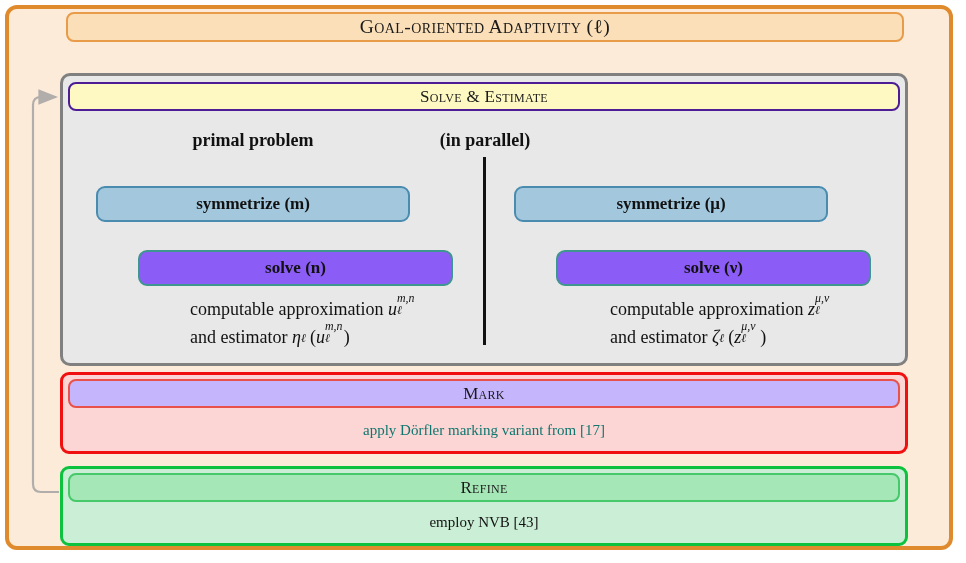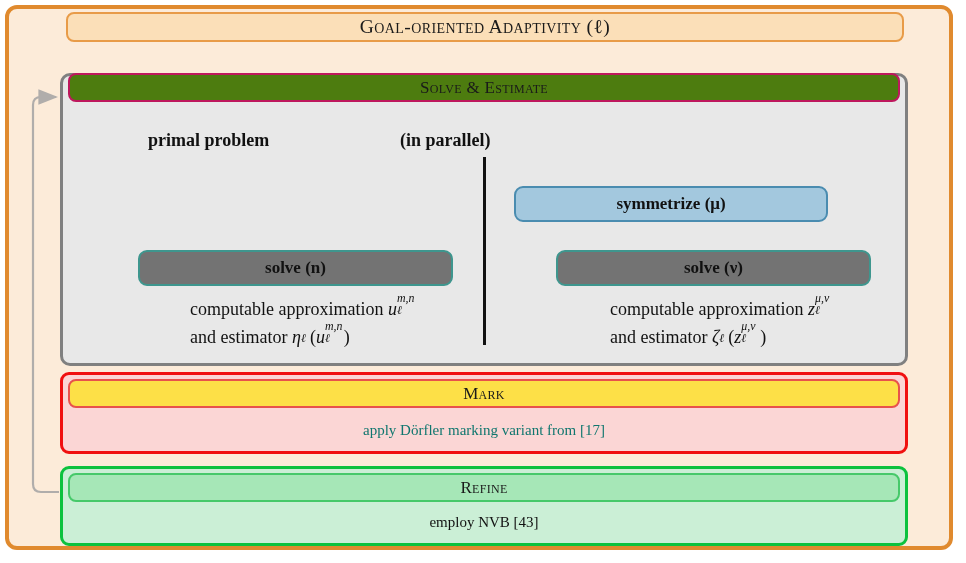--- a/index.html
+++ b/index.html
@@ -62,42 +62,42 @@
 
   
   #solve-estimate-box {
     left: 60px; top: 73px;
     width: 848px; height: 293px;
     background: #E8E8E8;
     border: 3px solid #808080;
     border-radius: 10px;
   }
   #solve-estimate-header {
-    left: 68px; top: 73px;
+    left: 68px; top: 82px;
     width: 832px; height: 29px;
-    background: #4d7c0f;
-    border: 2px solid #be185d;
+    background: #fef9c3;
+    border: 2px solid #4c1d95;
   }
   #solve-estimate-header .hdr-text {
     font-size: 17px;
     color: #1a1a1a;
     letter-spacing: 0.3px;
   }
 
   
   #mark-box {
     left: 60px; top: 372px;
     width: 848px; height: 82px;
     background: #FBD6D5;
     border: 3px solid #F01010;
   }
   #mark-header {
     left: 68px; top: 379px;
     width: 832px; height: 29px;
-    background: #fde047;
+    background: #c4b5fd;
     border: 2px solid #E8524B;
   }
   #mark-header .hdr-text {
     font-size: 17px;
     color: #1a1a1a;
     letter-spacing: 0.3px;
   }
   #mark-body {
     position: absolute;
     left: 68px; top: 412px;
@@ -137,21 +137,21 @@
     font-variant: small-caps;
     font-weight: normal;
   }
 
   
   .col-heading {
     position: absolute;
     font-weight: bold;
     font-size: 18px;
     color: #111;
-    text-align: left;
+    text-align: center;
     white-space: nowrap;
   }
   #heading-primal { left: 148px; top: 130px; width: 210px; }
   #heading-parallel { left: 400px; top: 130px; width: 170px; }
   #heading-dual { left: 600px; top: 130px; width: 210px; }
 
   
   #parallel-divider {
     position: absolute;
     left: 483px; top: 157px;
@@ -169,21 +169,21 @@
     justify-content: center;
     font-weight: bold;
     font-size: 17px;
     color: #111;
   }
   .pill-blue {
     background: #A3C8DE;
     border: 2px solid #4A8CB0;
   }
   .pill-teal {
-    background: #737373;
+    background: #8b5cf6;
     border: 2px solid #3E968E;
   }
   #pill-sym-m  { left: 96px;  top: 186px; width: 314px; height: 36px; }
   #pill-solve-n{ left: 138px; top: 250px; width: 315px; height: 36px; }
   #pill-sym-mu { left: 514px; top: 186px; width: 314px; height: 36px; }
   #pill-solve-nu{left: 556px; top: 250px; width: 315px; height: 36px; }
 
   
   .mathblock {
     position: absolute;
@@ -244,20 +244,21 @@
 
   <div class="panel-header" id="solve-estimate-header">
     <span class="hdr-text sc">Solve &amp; Estimate</span>
   </div>
 
   <div class="col-heading" id="heading-primal">primal problem</div>
   <div class="col-heading" id="heading-parallel">(in parallel)</div>
 
   <div id="parallel-divider"></div>
 
+  <div class="pill pill-blue" id="pill-sym-m">symmetrize (m)</div>
   <div class="pill pill-teal" id="pill-solve-n">solve (n)</div>
 
   <div class="pill pill-blue" id="pill-sym-mu">symmetrize (μ)</div>
   <div class="pill pill-teal" id="pill-solve-nu">solve (ν)</div>
 
   <div class="mathblock" id="math-primal">
     <div>
       <span>computable approximation </span><span class="msub pad"><span>u</span><span class="sup">m,n</span><span class="sub">ℓ</span></span>
     </div>
     <div>

